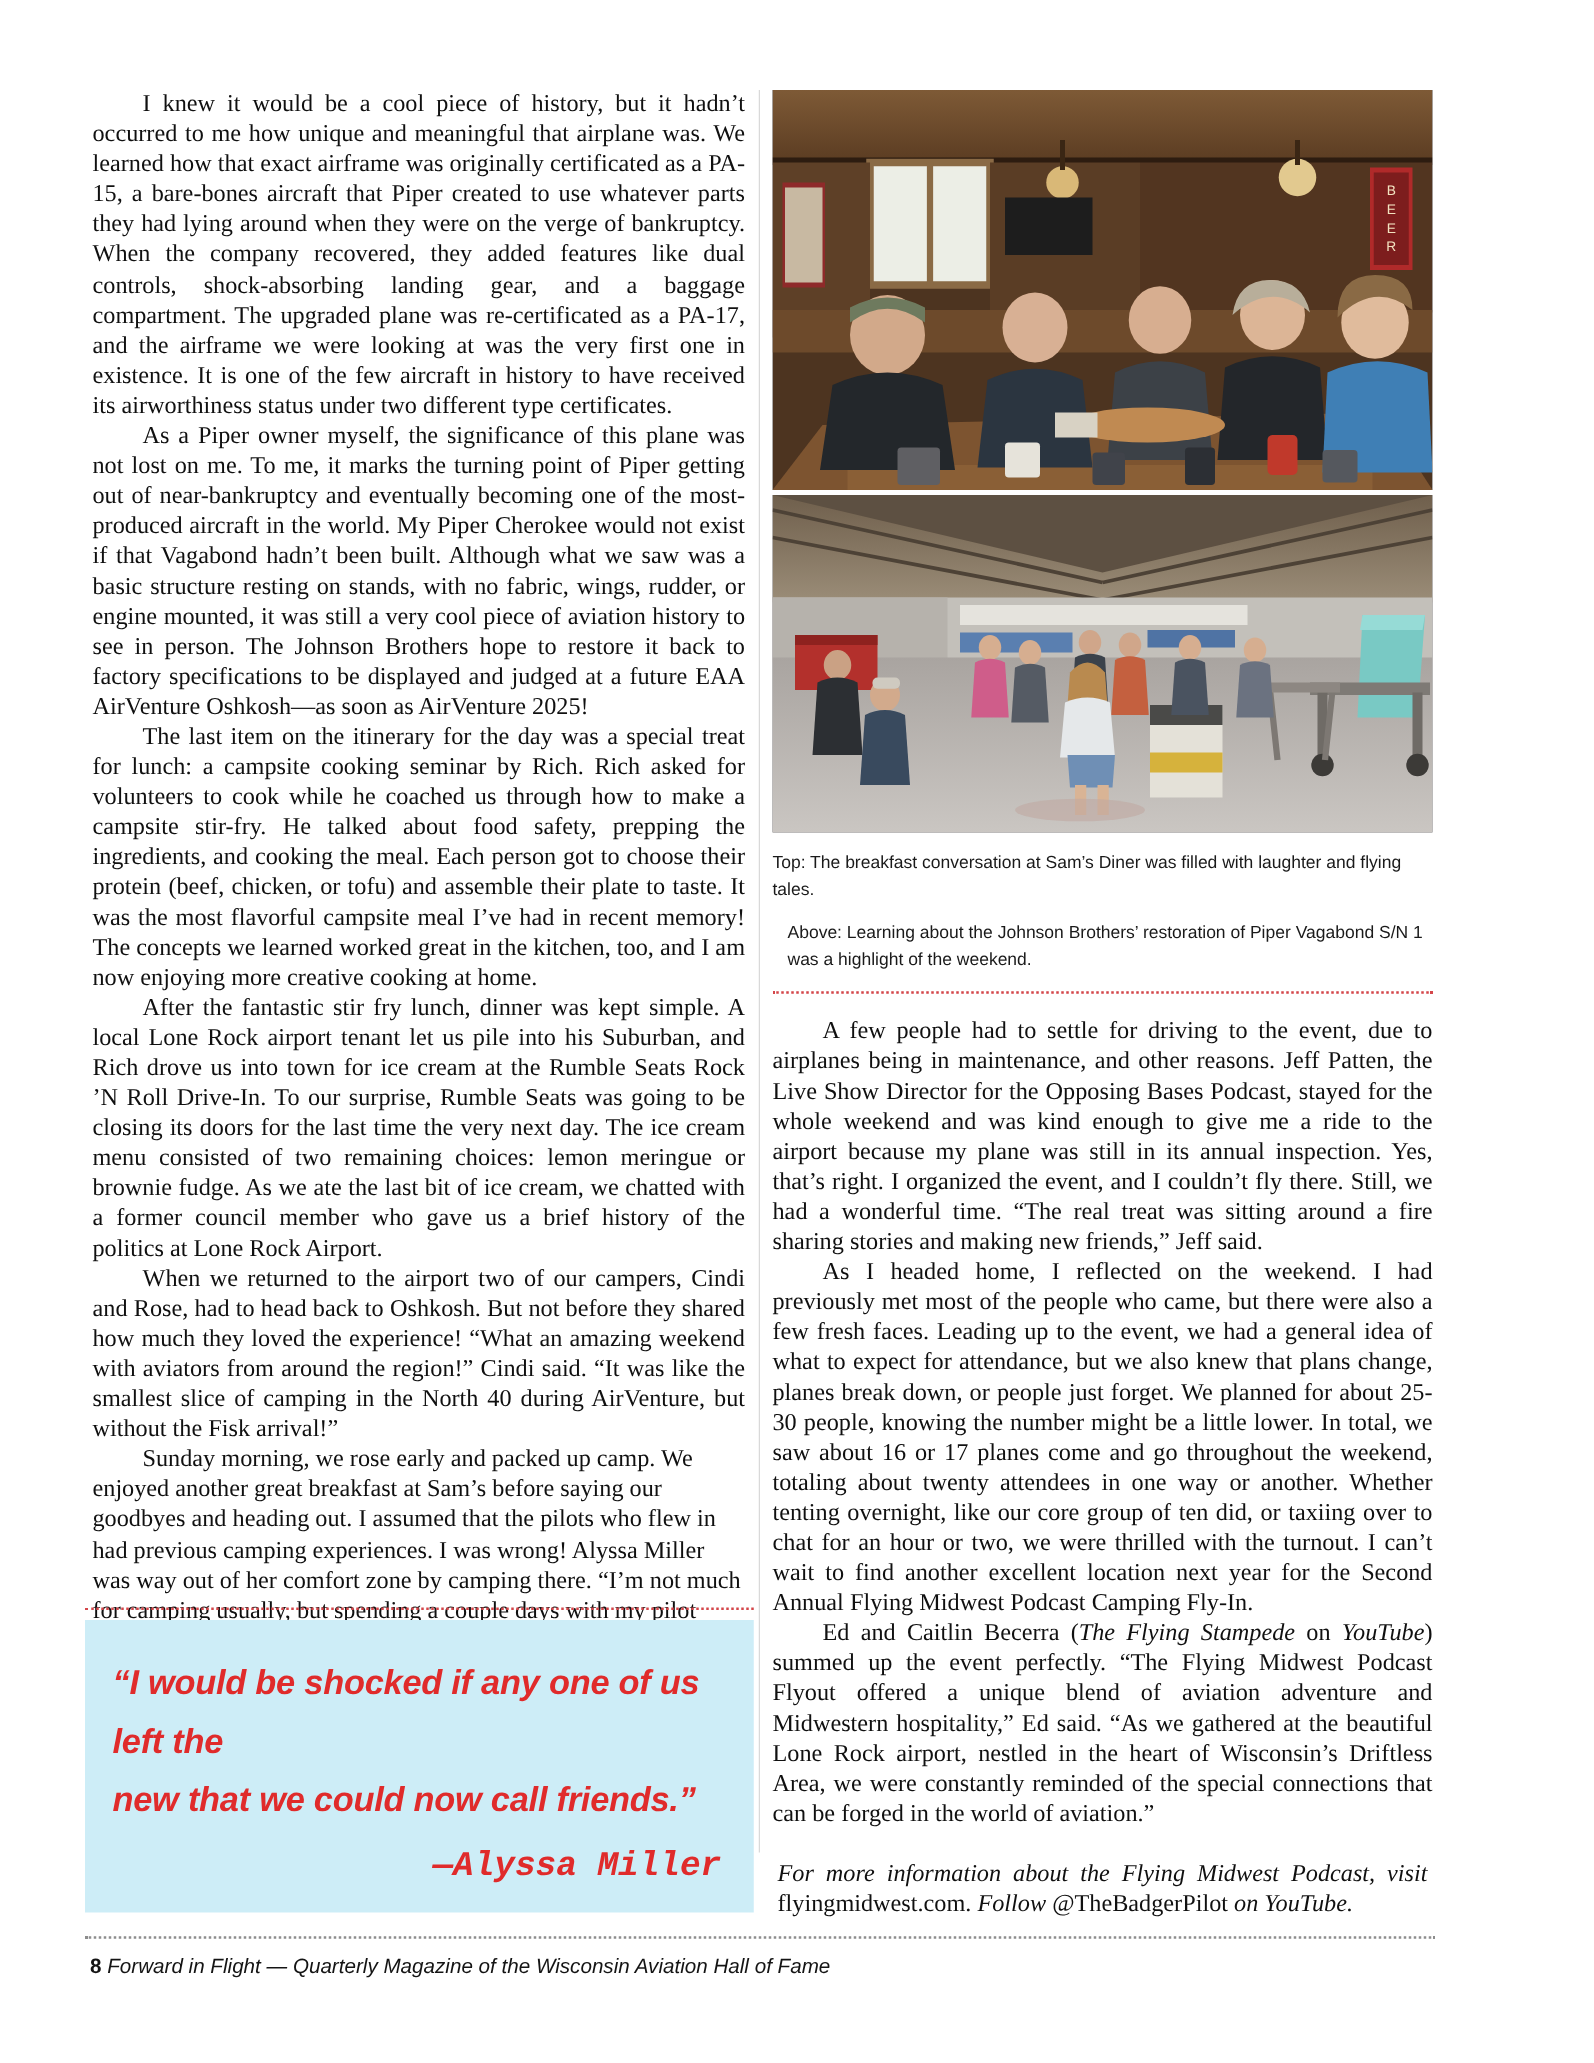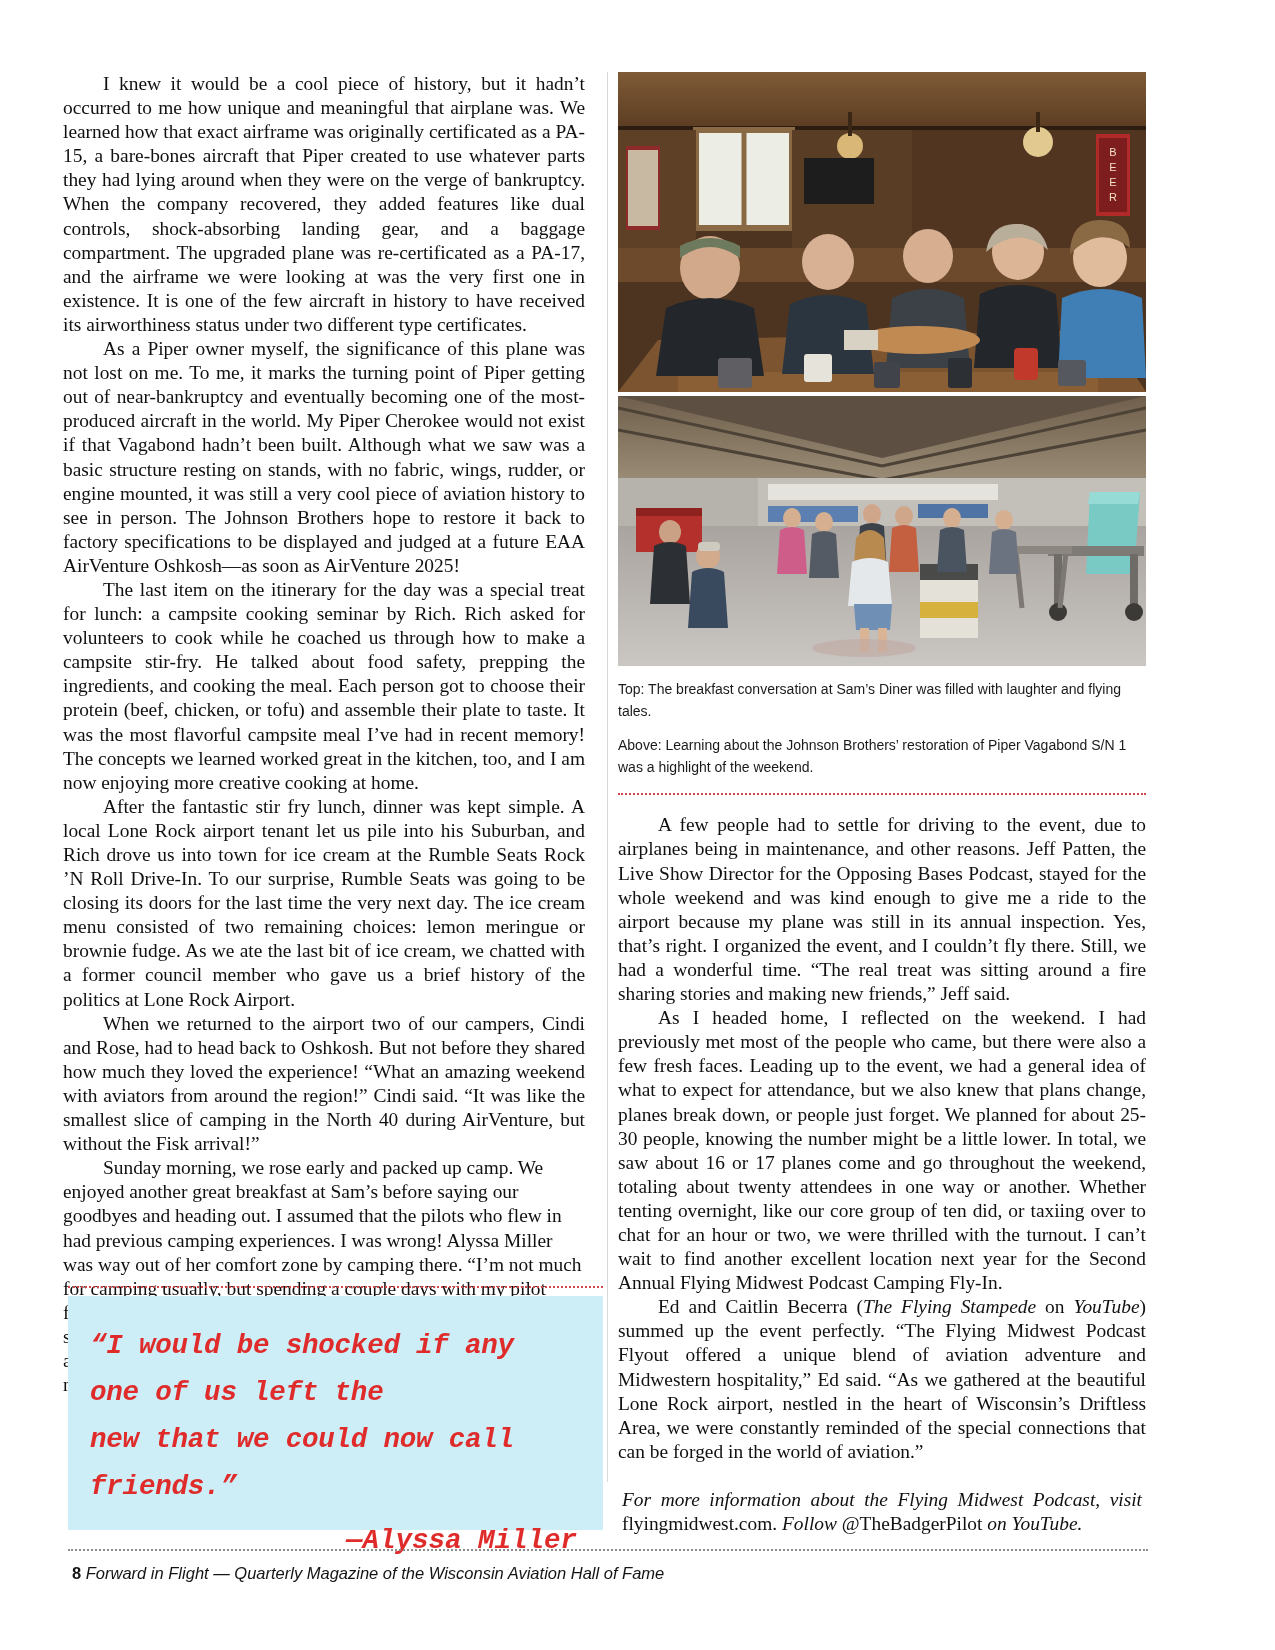--- a/index.html
+++ b/index.html
@@ -12,21 +12,21 @@
     width: 1275px;
     height: 1650px;
     background: #ffffff;
     overflow: hidden;
     font-family: "Liberation Serif", "DejaVu Serif", serif;
   }
 
   
   .col-left {
     position: absolute;
-    left: 63px;
+    left: 74px;
     top: 72px;
     width: 522px;
   }
   .col-right {
     position: absolute;
     left: 618px;
     top: 72px;
     width: 528px;
   }
 
@@ -77,21 +77,21 @@
 
   
   .caption {
     font-family: "Liberation Sans", "DejaVu Sans", sans-serif;
     font-size: 14px;
     line-height: 21.6px;
     color: #1a1a1a;
     text-align: left;
     margin: 0;
   }
-  .caption + .caption { margin-top: 13px; }
+  .caption + .caption { margin-top: 13px; margin-left: 12px; }
 
   .dotted-rule {
     height: 0;
     border-top: 2px dotted #d4464a;
     margin: 0;
   }
 
   
   .pullquote {
     position: absolute;
@@ -106,21 +106,21 @@
   .pullquote-rule {
     position: absolute;
     left: 68px;
     top: 1286px;
     width: 535px;
     height: 0;
     border-top: 2px dotted #d4464a;
   }
   .pq-text {
     margin: 0;
-    font-family: Liberation Mono, monospace;
+    font-family: Liberation Sans, sans-serif;
     font-style: italic;
     font-weight: bold;
     font-size: 27.5px;
     line-height: 47px;
     color: #e02b2b;
     letter-spacing: -0.2px;
   }
   .pq-attrib {
     margin: 0;
     margin-top: 14px;

